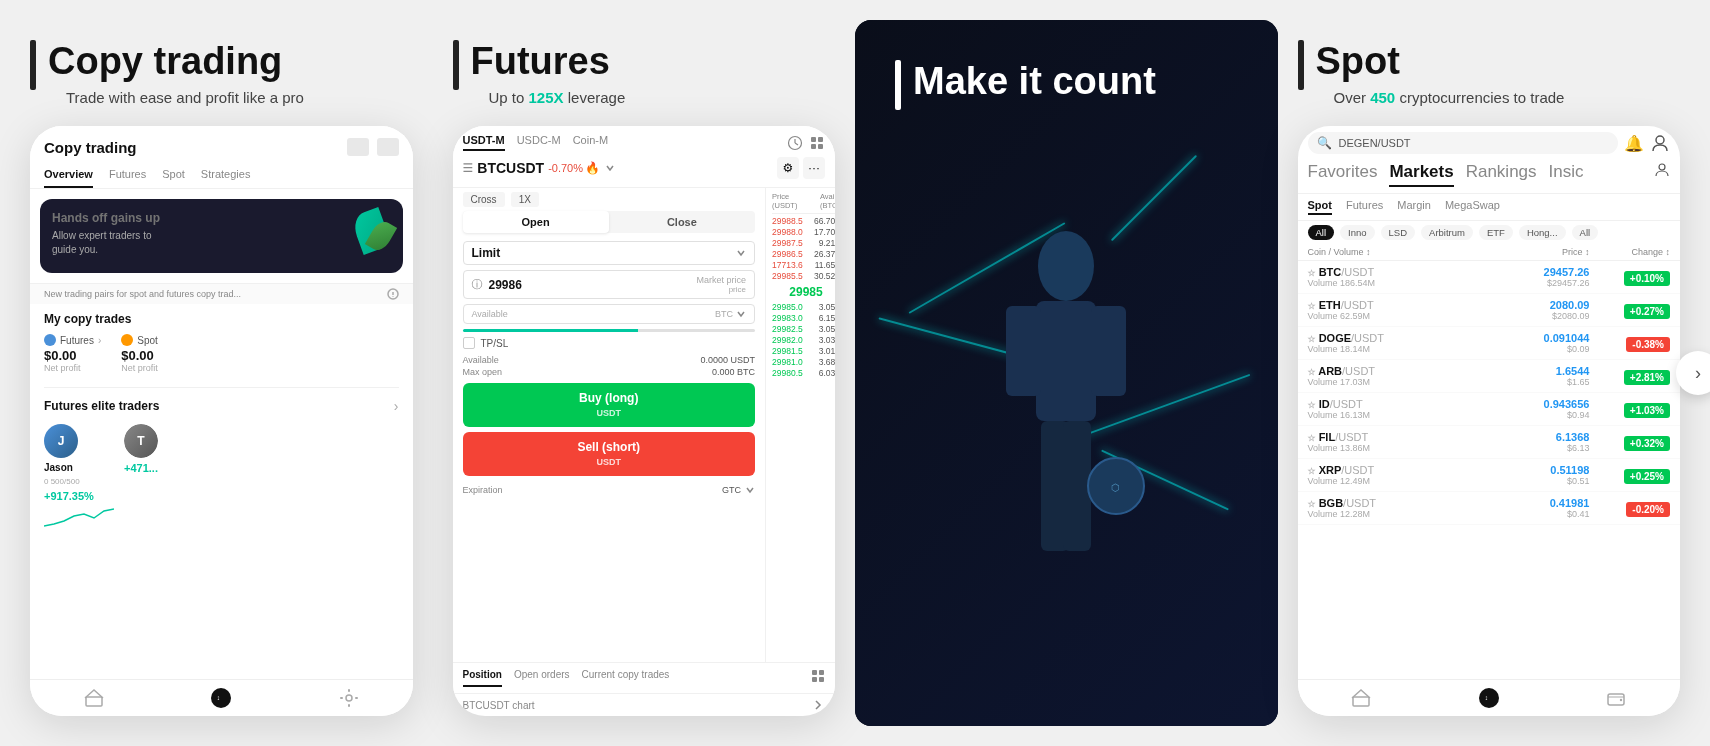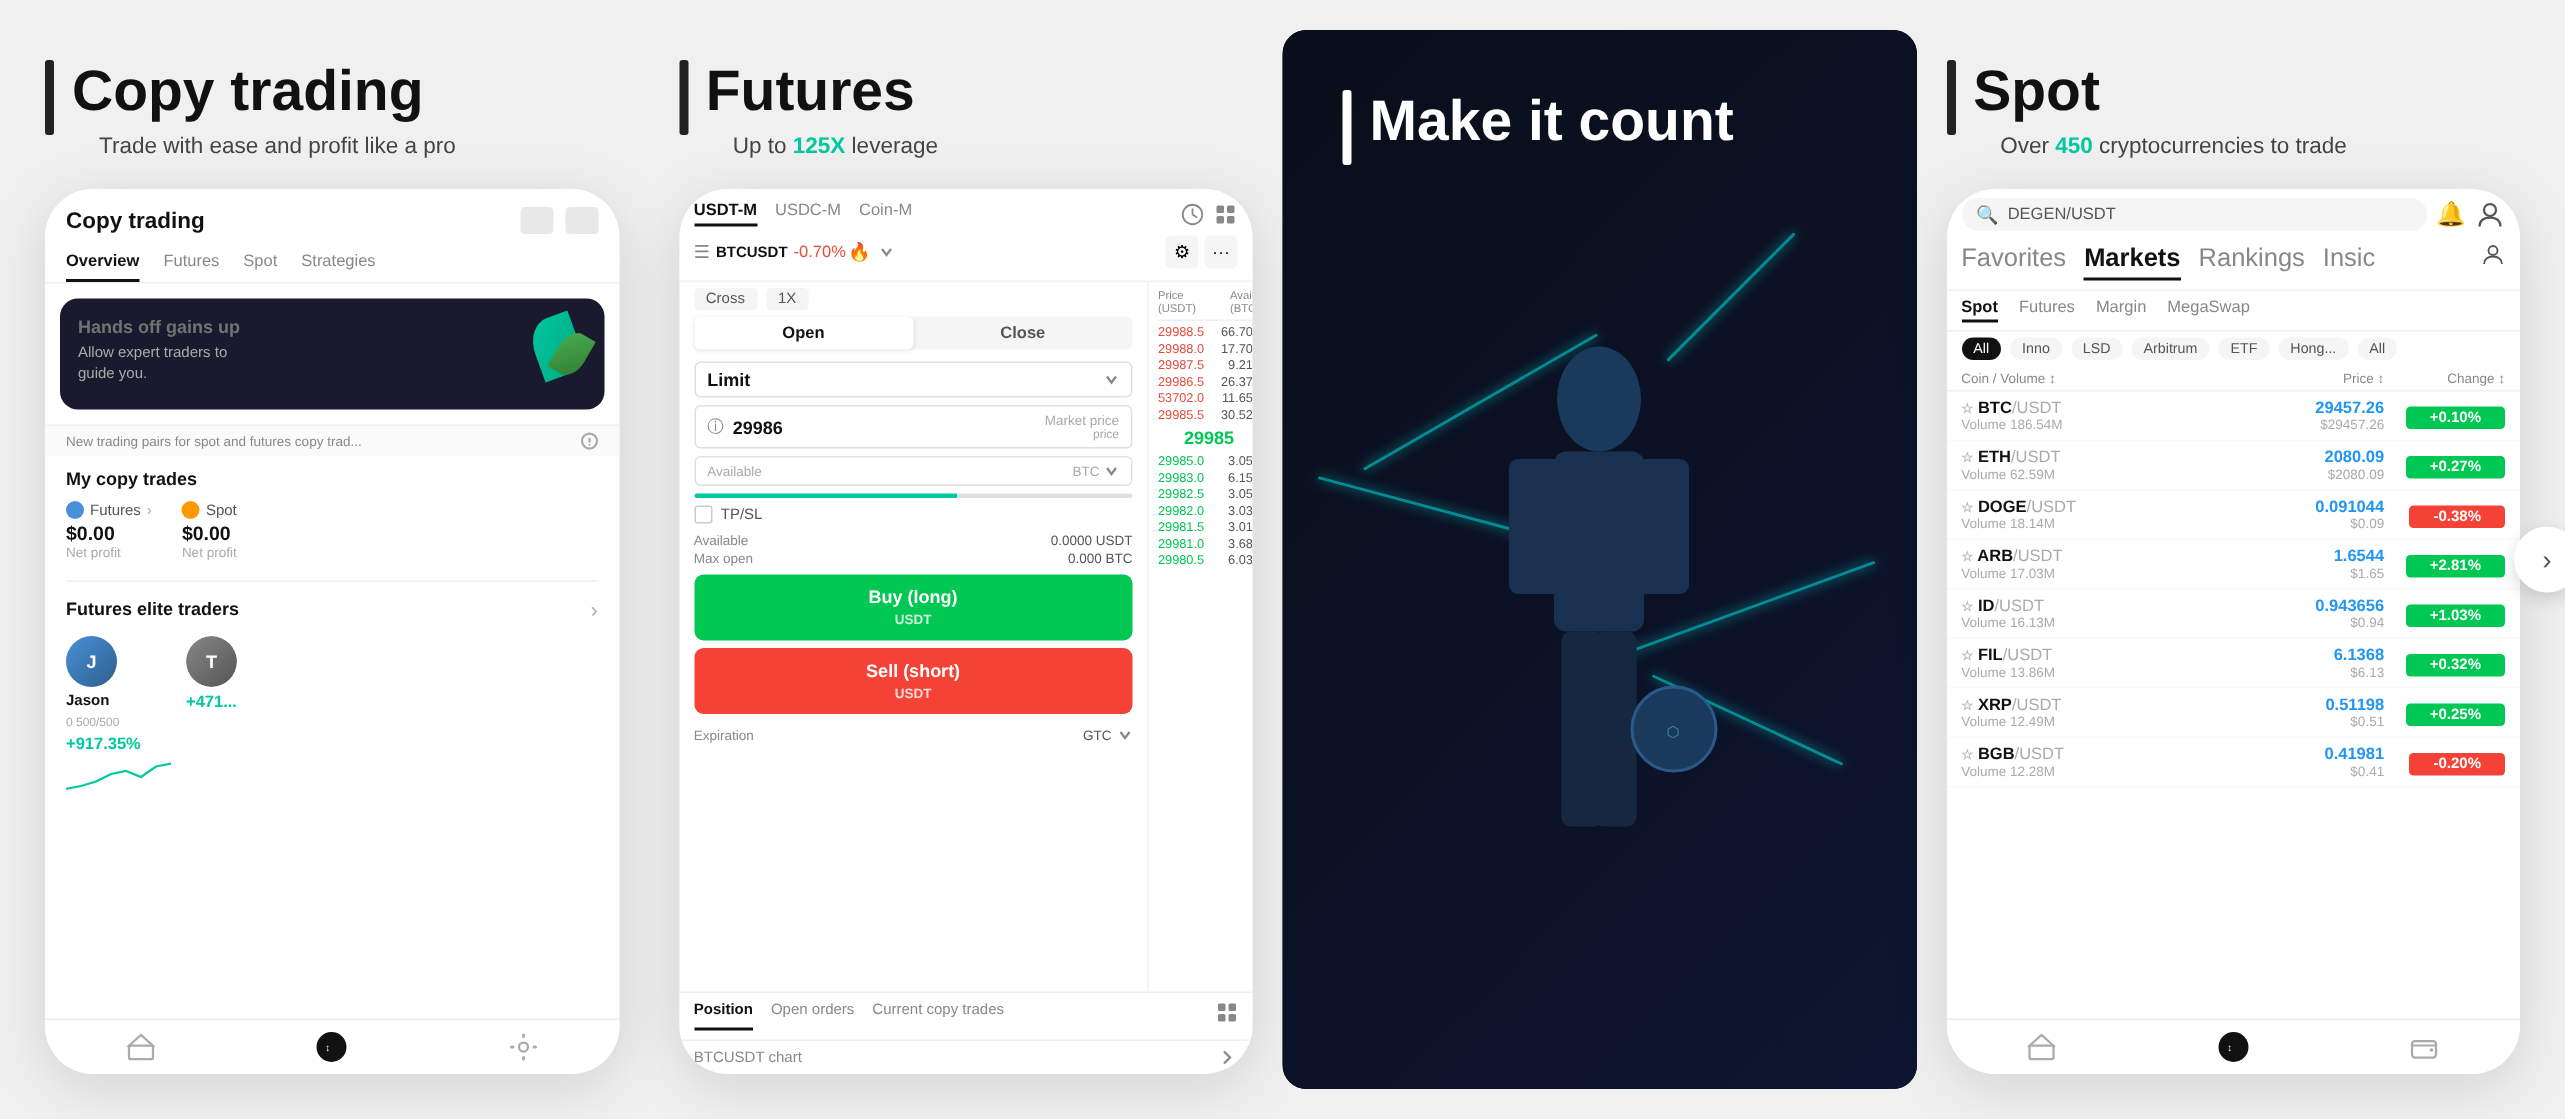--- a/index.html
+++ b/index.html
@@ -307,21 +307,21 @@
       color: #111;
       font-weight: 600;
       border-bottom: 2px solid #111;
     }
     .fut-pair-row {
       display: flex;
       align-items: center;
       justify-content: space-between;
     }
     .fut-pair {
-      font-size: 10px;
+      font-size: 14px;
       font-weight: 700;
       color: #111;
     }
     .fut-change {
       font-size: 11px;
       color: #e74c3c;
     }
     .fut-controls {
       display: flex;
       gap: 4px;
@@ -696,21 +696,21 @@
     .spot-price-usd {
       font-size: 9px;
       color: #aaa;
     }
     .spot-badge {
       flex: 1;
       text-align: right;
     }
     .spot-badge-inner {
       display: inline-block;
-      padding: 2px 16px;
+      padding: 2px 6px;
       border-radius: 3px;
       font-size: 10px;
       font-weight: 600;
       color: #fff;
     }
     .badge-green { background: #00c853; }
     .badge-red { background: #f44336; }
     
     .nav-chevron {
       position: absolute;
@@ -983,21 +983,21 @@
               </div>
             <div class="ob-row">
                 <span class="ob-price-sell">29987.5</span>
                 <span class="ob-qty">9.218</span>
               </div>
             <div class="ob-row">
                 <span class="ob-price-sell">29986.5</span>
                 <span class="ob-qty">26.376</span>
               </div>
             <div class="ob-row">
-                <span class="ob-price-sell">53702.0</span>
+                <span class="ob-price-sell">17713.6</span>
                 <span class="ob-qty">11.657</span>
               </div>
             <div class="ob-row">
                 <span class="ob-price-sell">29985.5</span>
                 <span class="ob-qty">30.528</span>
               </div>
             <div class="ob-mid-price">29985</div>
             <div class="ob-row">
                 <span class="ob-price-buy">29985.0</span>
                 <span class="ob-qty">3.051</span>

